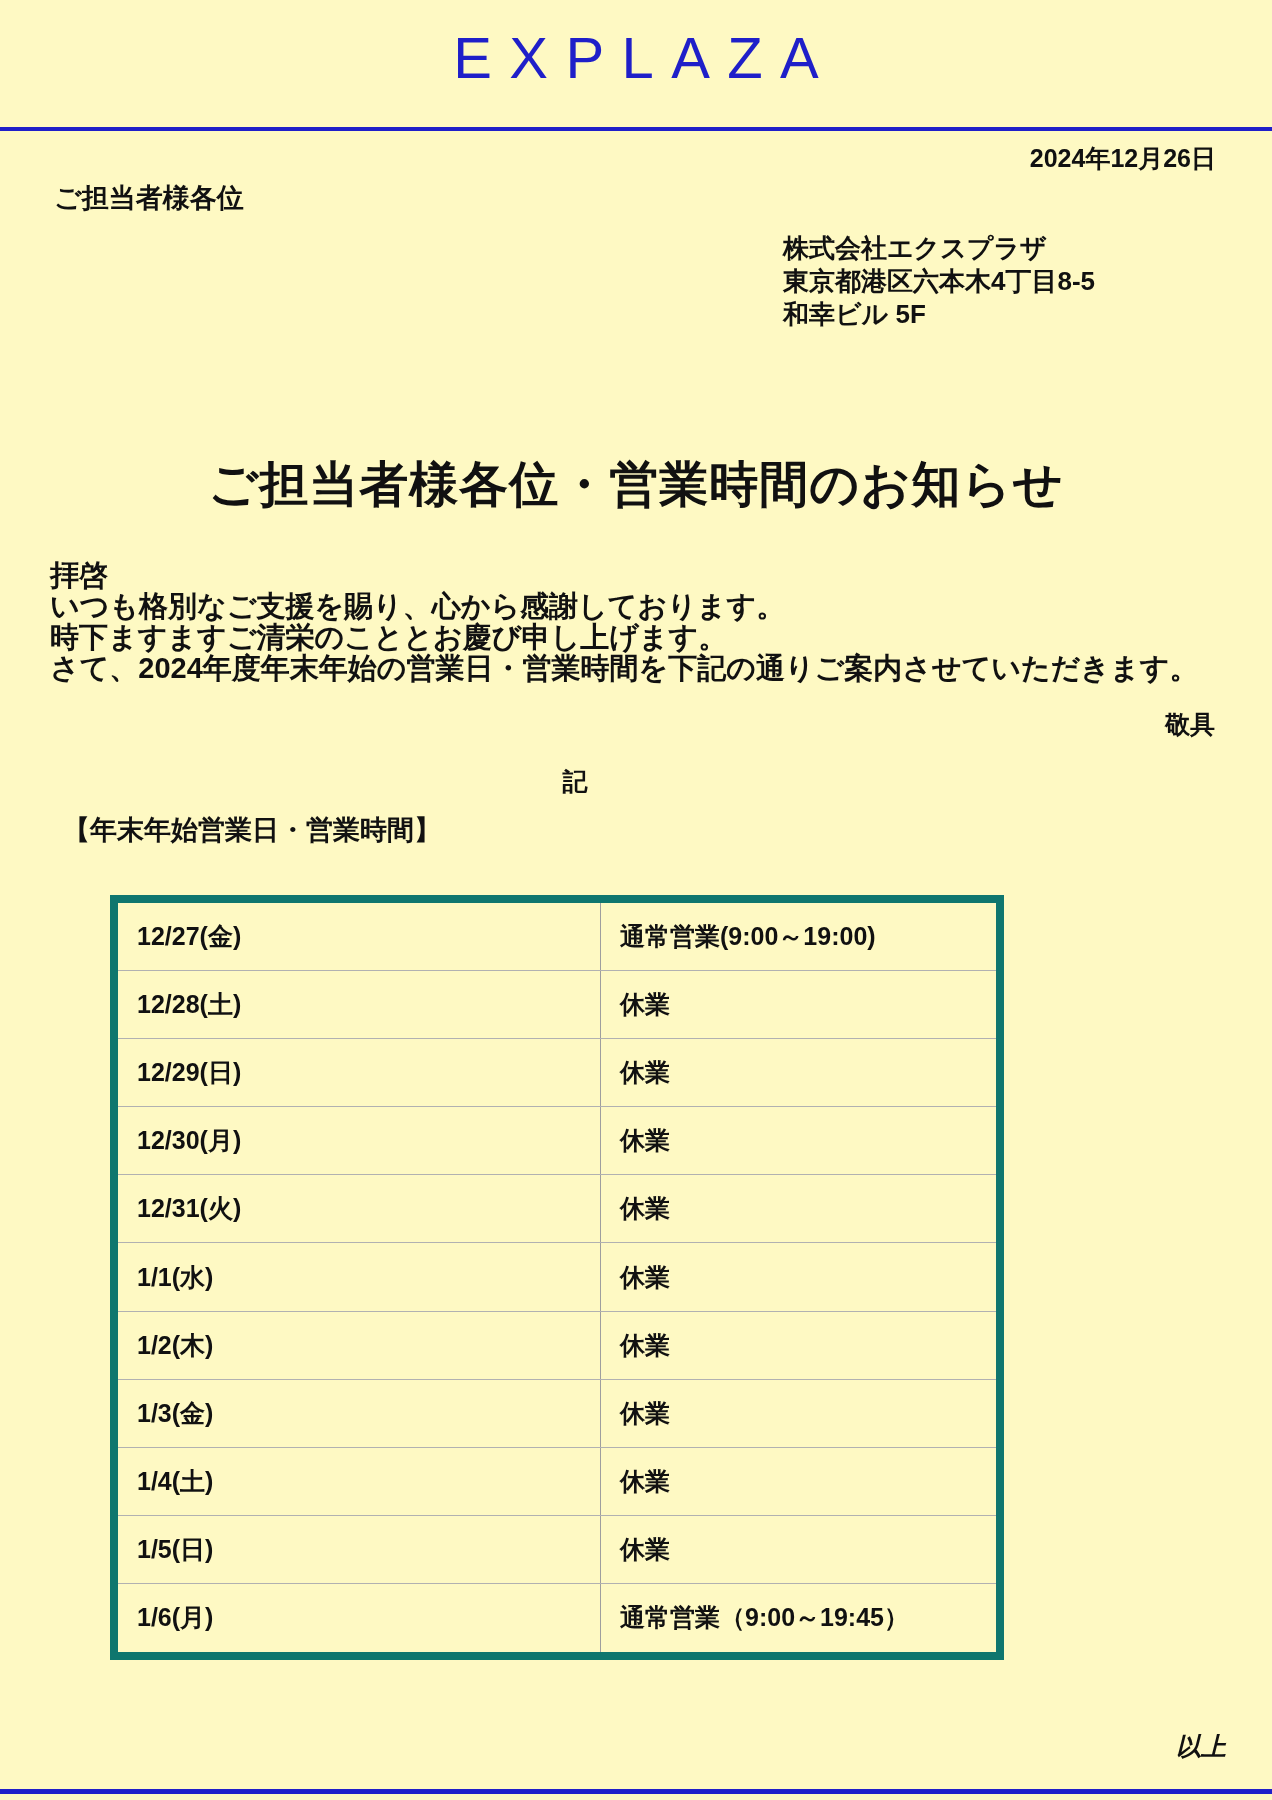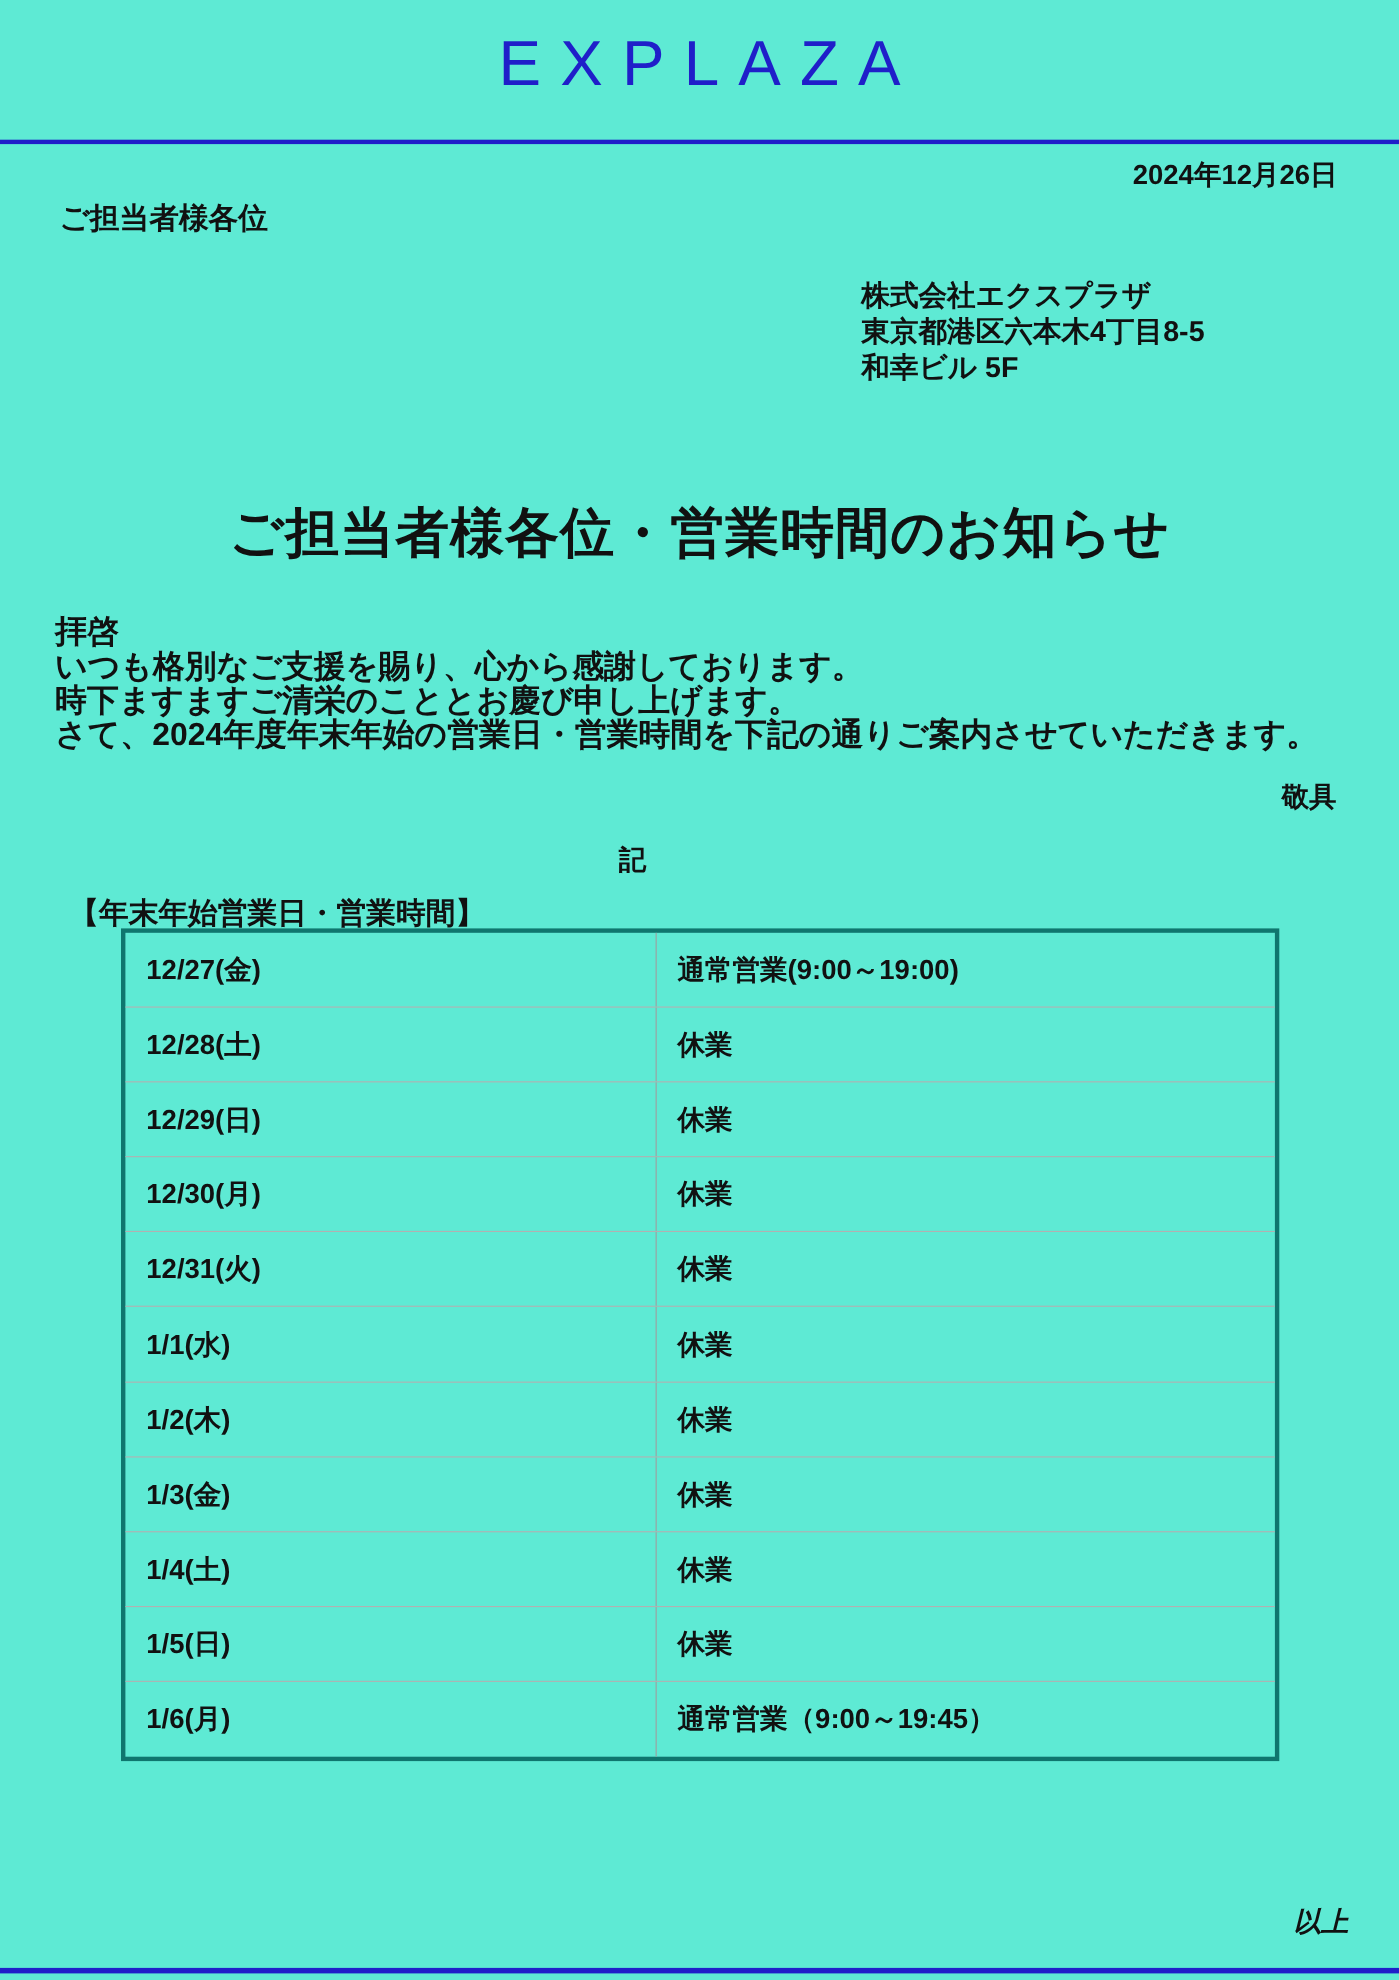--- a/index.html
+++ b/index.html
@@ -1,19 +1,19 @@
 <!DOCTYPE html>
 <html lang="ja"><head>
 <meta charset="utf-8">
 <style>
   html,body{margin:0;padding:0;background:#ffffff;}
   .page{
     position:relative;
     width:1272px;height:1800px;
-    background:#5eead4;
+    background:#fef9c3;
     font-family:"Liberation Sans","DejaVu Sans",sans-serif;
     color:#111111;
     overflow:hidden;
   }
   .logo{
     position:absolute;top:24px;left:0;width:100%;
     text-align:center;
     font-size:58px;font-weight:500;
     letter-spacing:0.30em;text-indent:0.30em;
     color:var(--accent);
@@ -23,21 +23,21 @@
   .rule-bottom{top:1789px;height:5px;}
   .issue-date{
     position:absolute;top:142px;right:56px;
     font-size:25px;font-weight:700;
   }
   .recipient{
     position:absolute;top:180px;left:54px;
     font-size:27px;font-weight:700;
   }
   .sender{
-    position:absolute;top:252px;left:783px;
+    position:absolute;top:232px;left:783px;
     font-size:26px;font-weight:700;line-height:33px;
     white-space:nowrap;
   }
   .doc-title{
     position:absolute;top:452px;left:0;width:100%;
     text-align:center;
     font-size:49px;font-weight:700;letter-spacing:1px;
     white-space:nowrap;
   }
   .body-text{
@@ -52,23 +52,23 @@
   .record-marker{
     position:absolute;top:765px;left:0;width:1150px;
     text-align:center;
     font-size:25px;font-weight:700;
   }
   .section-heading{
     position:absolute;top:812px;left:63px;
     font-size:27px;font-weight:700;
   }
   .schedule{
-    position:absolute;top:844px;left:110px;
-    width:1053px;
-    border:4px solid #0f766e;
+    position:absolute;top:895px;left:110px;
+    width:894px;
+    border:8px solid #0f766e;
     box-sizing:border-box;
   }
   .t-row{
     display:flex;
     height:68.1px;
     border-bottom:1px solid #b1b1b1;
     box-sizing:border-box;
   }
   .t-row:last-child{border-bottom:none;}
   .t-cell{

